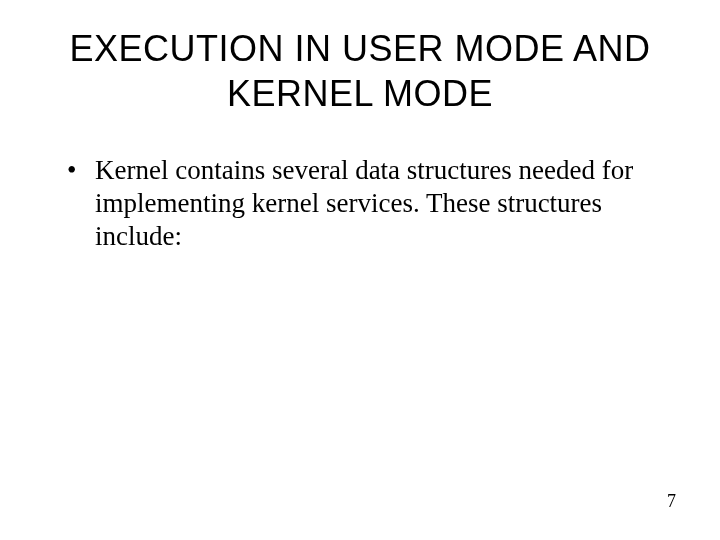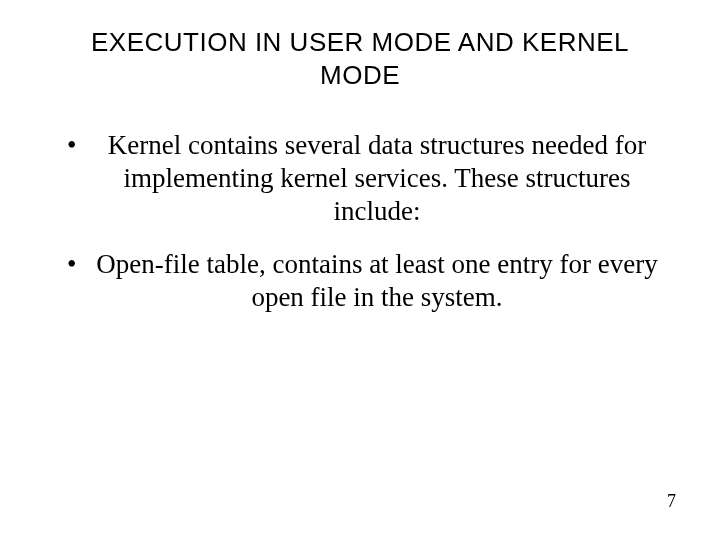--- a/index.html
+++ b/index.html
@@ -14,31 +14,30 @@
   }
   .slide {
     box-sizing: border-box;
     width: 720px;
     height: 540px;
     padding: 24px 46px 0 46px;
     position: relative;
   }
   .title {
     font-family: Arial, Helvetica, sans-serif;
-    font-size: 26px;
+    font-size: 36px;
     text-align: center;
     letter-spacing: 0.5px;
     margin: 2px 10px 38px 10px;
     line-height: 1.25;
   }
   ul.bullets {
     list-style: none;
     margin: 11px;
     padding: 0 4px 0 8px;
-    text-align: center;
   }
   ul.bullets > li {
     position: relative;
     font-size: 27px;
     line-height: 1.22;
     padding-left: 30px;
     margin-bottom: 20px;
   }
   ul.bullets > li::before {
     content: "•";
@@ -55,16 +54,15 @@
     font-family: "Times New Roman", Times, serif;
   }
 </style>
 </head>
 <body>
 
 <div class="slide">
   <div class="title">EXECUTION IN USER MODE AND KERNEL MODE</div>
   <ul class="bullets">
     <li>Kernel contains several data structures needed for implementing kernel services. These structures include:</li>
-    <li>Open-file table, contains at least one entry for every open file in the system.</li>
   </ul>
   <div class="page-number">7</div>
 </div>
 
 </body></html>

